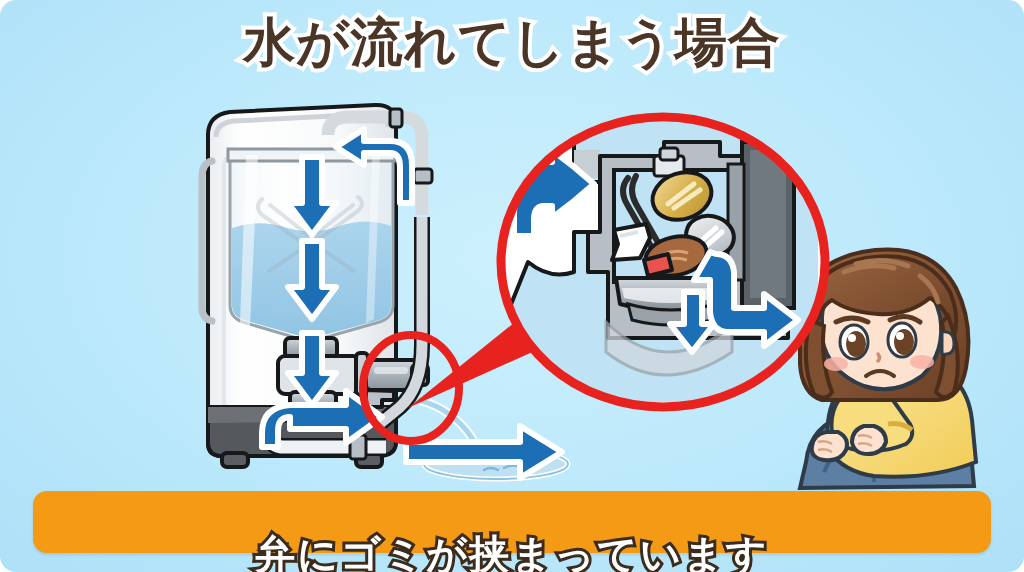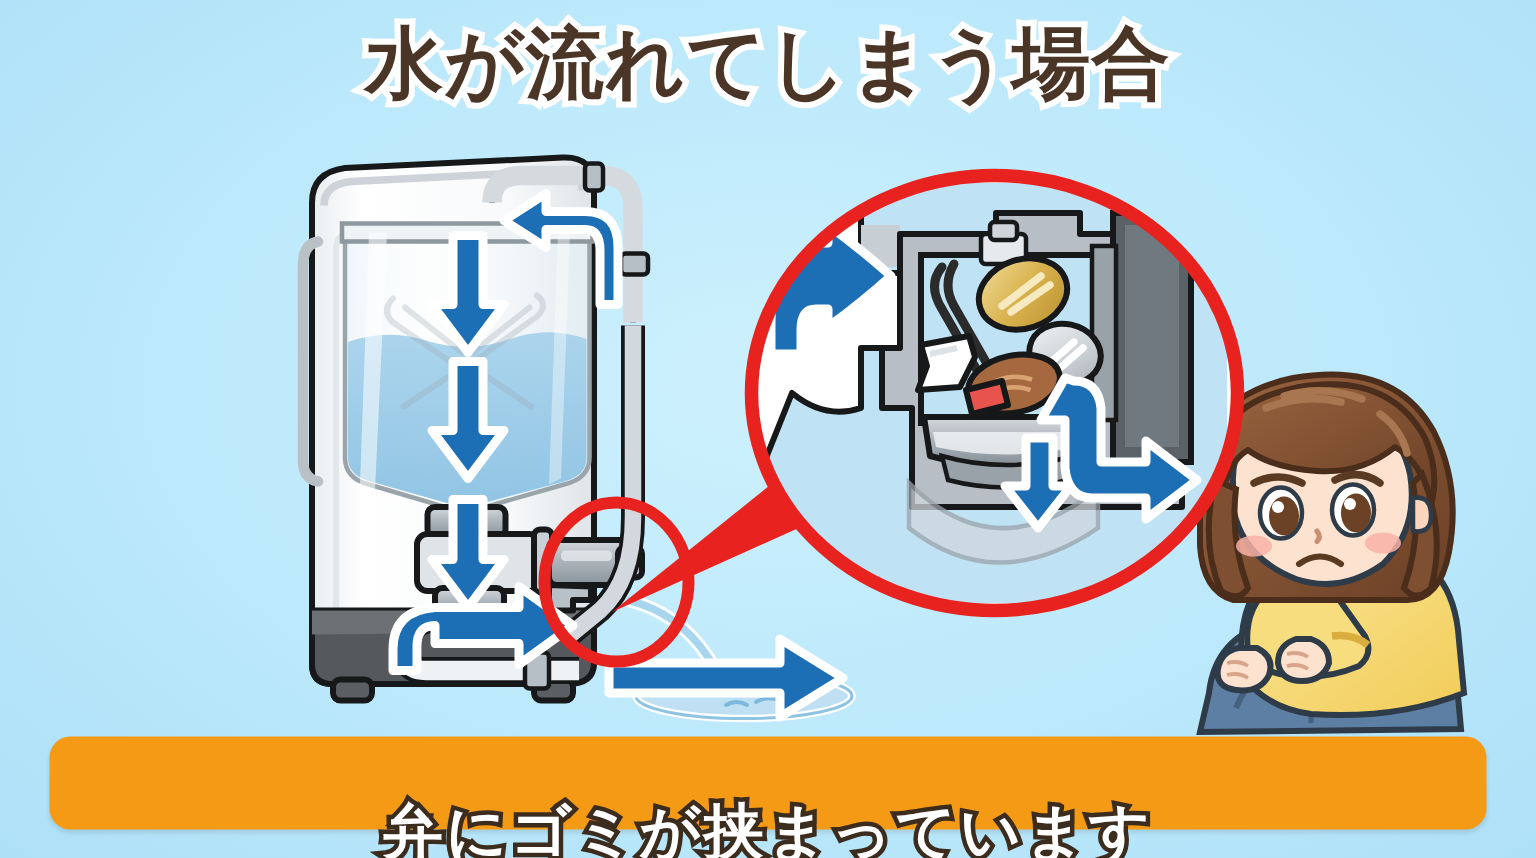--- a/index.html
+++ b/index.html
@@ -4,20 +4,21 @@
 <style>
   html,body{margin:0;padding:0;background:#ffffff;}
   body{font-family:"Liberation Sans","DejaVu Sans",sans-serif;}
 
   #stage{
     position:relative;
     width:1024px;height:572px;
     overflow:hidden;
     background:#bce9fb;
     background-image:radial-gradient(ellipse at 50% 45%, #cdf0fd 0%, #bce9fb 55%, #aee0f8 100%);
+    border-radius:16px;
   }
 
   
   #title{
     position:absolute;left:0;top:8px;width:1024px;
     text-align:center;
     font-size:52px;
     font-weight:bold;
     letter-spacing:1px;
     color:#4a3526;

